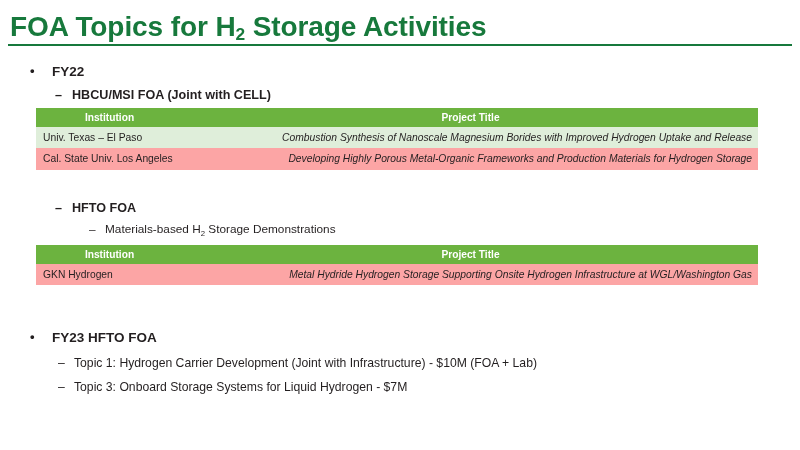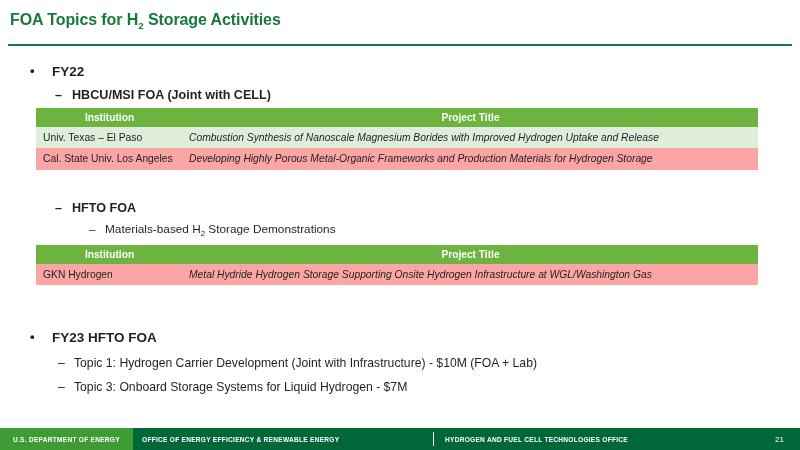--- a/index.html
+++ b/index.html
@@ -22,21 +22,21 @@
     width: 800px;
     height: 450px;
     background: #ffffff;
   }
 
   
   .title {
     position: absolute;
     left: 10px;
     top: 11px;
-    font-size: 16px;
+    font-size: 28px;
     font-weight: bold;
     color: #17793c;
     letter-spacing: -0.1px;
     white-space: nowrap;
   }
   .title sub {
     font-size: 0.62em;
     vertical-align: baseline;
     position: relative;
     top: 4px;
@@ -116,21 +116,21 @@
   .tbl td {
     padding: 4px 6px 4px 7px;
     vertical-align: middle;
     border: none;
     color: #231f20;
     line-height: 1.3;
   }
   .tbl tr.r-odd td  { background: #dfeeda; }
   .tbl tr.r-even td { background: #fca5a5; }
   .tbl td.inst { font-style: normal; margin-left: 9px; }
-  .tbl td.proj { font-style: italic; }
+  .tbl td.proj { font-style: italic; text-align: right; }
   .col-inst { width: 146px; }
 
   
   .footer {
     position: absolute;
     left: 0;
     top: 428px;
     width: 800px;
     height: 22px;
     background: #006838;
@@ -251,22 +251,14 @@
   <div class="lvl3" style="left:74px; top:356px; font-size:12.2px;">
     <span class="dash">–</span>
     <span>Topic 1: Hydrogen Carrier Development (Joint with Infrastructure) - $10M (FOA + Lab)</span>
   </div>
 
   <div class="lvl3" style="left:74px; top:380px; font-size:12.2px;">
     <span class="dash">–</span>
     <span>Topic 3: Onboard Storage Systems for Liquid Hydrogen  - $7M</span>
   </div>
 
-  <div class="footer">
-    <div class="footer-left"></div>
-    <div class="f-txt f-doe">U.S. DEPARTMENT OF ENERGY</div>
-    <div class="f-txt f-eere">OFFICE OF ENERGY EFFICIENCY &amp; RENEWABLE ENERGY</div>
-    <div class="f-div"></div>
-    <div class="f-txt f-hfto">HYDROGEN AND FUEL CELL TECHNOLOGIES OFFICE</div>
-    <div class="f-pg">21</div>
-  </div>
 
 </div>
 
 </body></html>

